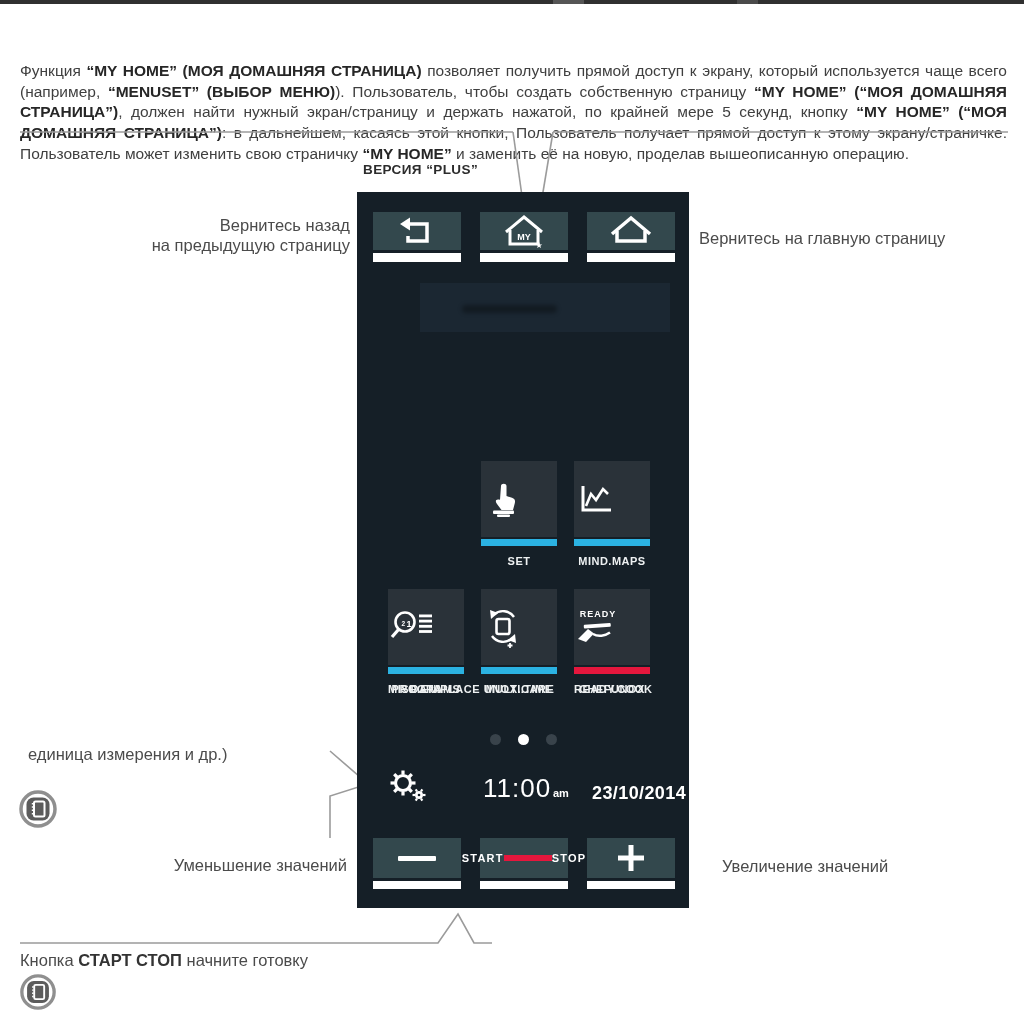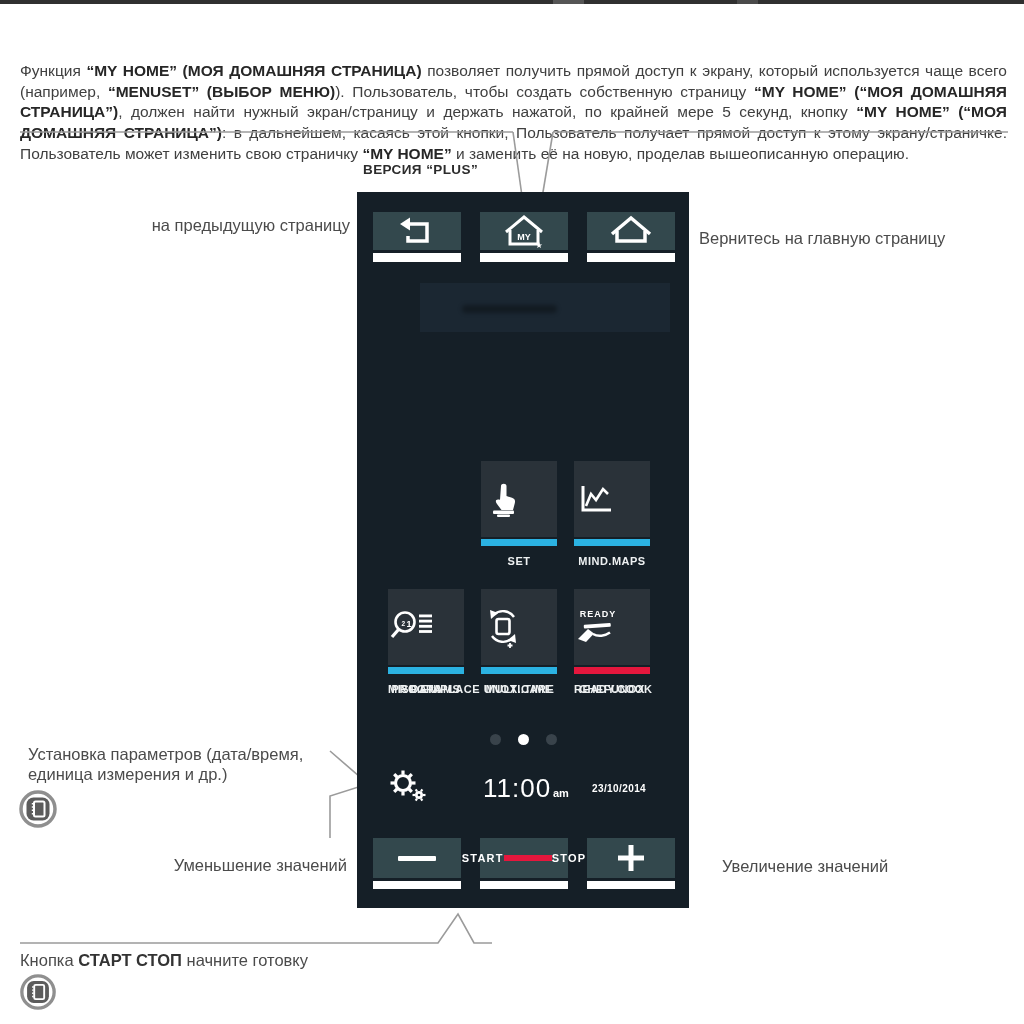--- a/index.html
+++ b/index.html
@@ -61,21 +61,21 @@
   .bar[data-bar="red"]{background:var(--accent-red);}
   .tlabel{margin-top:9px;text-align:center;font-size:11px;font-weight:bold;color:#eef1f2;letter-spacing:.5px;white-space:nowrap;}
 
   .dots{left:0;top:542px;width:332px;display:flex;justify-content:center;gap:17px;}
   .dot{width:11px;height:11px;border-radius:50%;background:#39434b;}
   .dot.active{background:#fff;}
 
   .gear-wrap{left:29px;top:574px;}
   .time{left:126px;top:581px;font-size:26px;color:#fff;letter-spacing:1px;}
   .meridiem{left:196px;top:595px;font-size:11px;font-weight:bold;color:#fff;}
-  .date{left:235px;top:591px;font-size:10px;font-weight:bold;color:#fff;letter-spacing:.4px;}
+  .date{left:235px;top:591px;font-size:18px;font-weight:bold;color:#fff;letter-spacing:.4px;}
 
   .ctl-slot-1{left:16px;top:646px;} .ctl-slot-2{left:123px;top:646px;} .ctl-slot-3{left:230px;top:646px;}
   .ctl-slot-1 .key,.ctl-slot-2 .key,.ctl-slot-3 .key{height:40px;}
   .ctl-slot-1 .key-bar,.ctl-slot-2 .key-bar,.ctl-slot-3 .key-bar{height:8px;}
   .minus-glyph{width:38px;height:5px;background:#fff;border-radius:1px;}
   .startstop{display:flex;flex-direction:row;align-items:center;}
   .startstop .ss-txt{font-size:11px;font-weight:bold;color:#fff;letter-spacing:1.2px;line-height:11px;}
   .startstop .ss-red{width:48px;height:6px;background:var(--accent-red);margin:2px 0;}
 
   .booklet-1{left:18px;top:789px;} .booklet-2{left:19px;top:973px;}
@@ -340,25 +340,25 @@
       <svg width="34" height="34" viewBox="0 0 34 34">
         <line x1="4" y1="17" x2="30" y2="17" stroke="#fff" stroke-width="5"></line>
         <line x1="17" y1="4" x2="17" y2="30" stroke="#fff" stroke-width="5"></line>
       </svg>
     </div>
     <div class="key-bar"></div>
   </div>
 </div>
 
 <div class="abs note note-back">
+  <div>Вернитесь назад</div>
   <div>на предыдущую страницу</div>
 </div>
 <div class="abs note note-home">Вернитесь на главную страницу</div>
 <div class="abs note note-settings">
-  <div>Установка параметров (дата/время,</div>
   <div>единица измерения и др.)</div>
 </div>
 <div class="abs note note-decrease">Уменьшение значений</div>
 <div class="abs note note-increase">Увеличение значений</div>
 <div class="abs note note-startstop"><span>Кнопка </span><b>СТАРТ СТОП</b><span> начните готовку</span></div>
 
 <svg class="abs booklet-1" width="40" height="40" viewBox="0 0 40 40">
   <circle cx="20" cy="20" r="17" fill="#fff" stroke="#8f8f8f" stroke-width="3.5"></circle>
   <rect x="8.5" y="8.5" width="23" height="23" rx="7" fill="#5c5c5c"></rect>
   <rect x="16" y="12.5" width="10.5" height="15" rx="1.5" fill="none" stroke="#fff" stroke-width="2"></rect>

